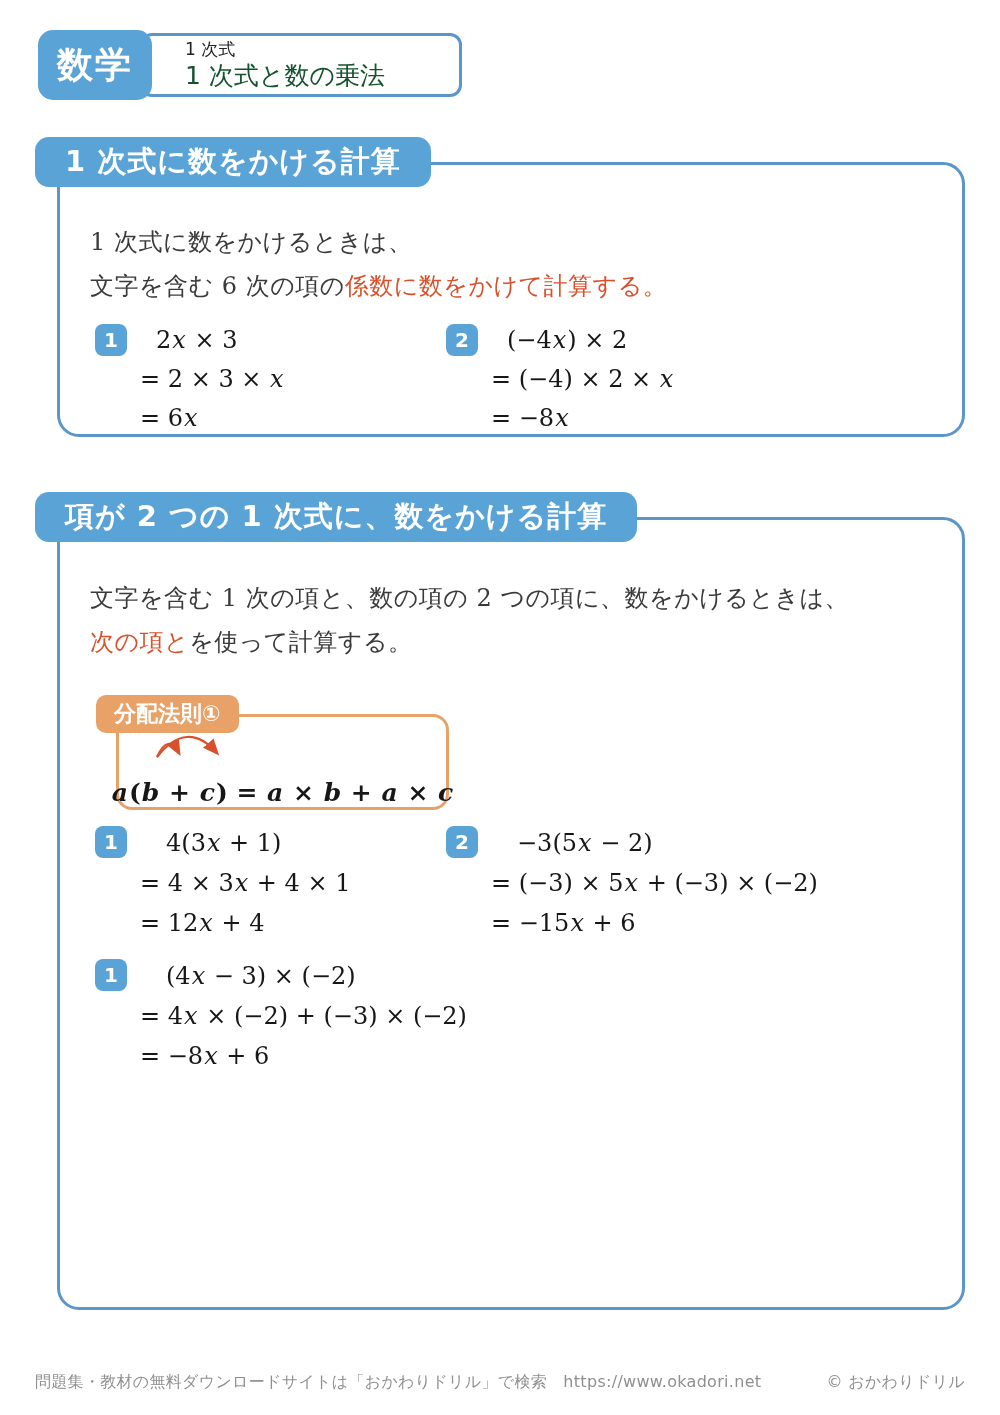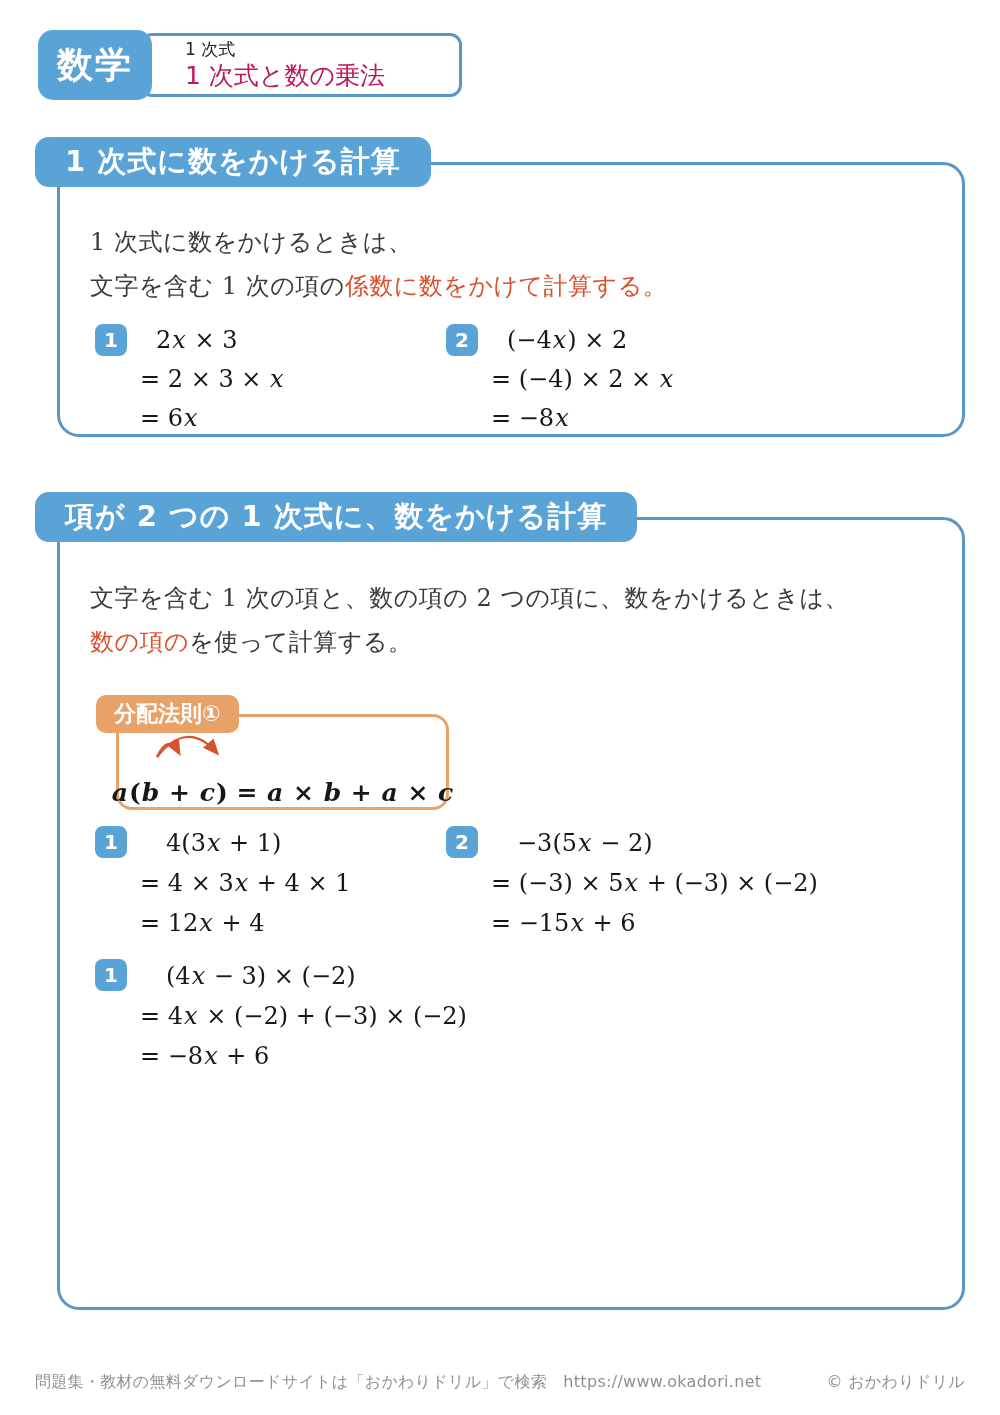--- a/index.html
+++ b/index.html
@@ -17,21 +17,21 @@
     font-family:"DejaVu Sans","Liberation Sans",sans-serif;overflow:hidden;
   }
   
   .title-box{
     position:absolute;left:140px;top:33px;width:322px;height:64px;
     background:#fff;border:3px solid var(--blue-border);border-radius:12px;
     display:flex;flex-direction:column;justify-content:center;
     padding-left:42px;z-index:1;
   }
   .unit-label{font-size:17px;color:#222;line-height:1.3;}
-  .page-title{font-size:25px;color:#be185d;line-height:1.25;}
+  .page-title{font-size:25px;color:#14532d;line-height:1.25;}
   .subject-box{
     position:absolute;left:38px;top:30px;width:114px;height:70px;
     background:var(--blue);border-radius:15px;color:#fff;
     display:flex;align-items:center;justify-content:center;
     font-size:36px;font-weight:bold;z-index:2;letter-spacing:2px;
   }
   
   .section-tab{
     position:absolute;left:35px;height:50px;background:var(--blue);
     border-radius:14px;color:#fff;font-size:29px;font-weight:bold;
@@ -110,21 +110,21 @@
 <div class="title-box">
   <div class="unit-label">1 次式</div>
   <div class="page-title">1 次式と数の乗法</div>
 </div>
 <div class="subject-box">数学</div>
 
 <div class="section-tab" id="tab1">1 次式に数をかける計算</div>
 <div class="section-panel" id="panel1">
   <p class="intro">
     <span>1 次式に数をかけるときは、</span><br>
-    <span>文字を含む 1 次の項の</span><span class="red">係数に数をかけて計算する。</span>
+    <span>文字を含む 6 次の項の</span><span class="red">係数に数をかけて計算する。</span>
   </p>
   <div class="examples-row">
     <div class="example col1">
       <div class="badge">1</div>
       <div class="math-lines">
         <div class="expr math">2<i>x</i> × 3</div>
         <div class="math">= 2 × 3 × <i>x</i></div>
         <div class="math">= 6<i>x</i></div>
       </div>
     </div>
@@ -136,21 +136,21 @@
         <div class="math">= −8<i>x</i></div>
       </div>
     </div>
   </div>
 </div>
 
 <div class="section-tab" id="tab2">項が 2 つの 1 次式に、数をかける計算</div>
 <div class="section-panel" id="panel2">
   <p class="intro">
     <span>文字を含む 1 次の項と、数の項の 2 つの項に、数をかけるときは、</span><br>
-    <span class="red">数の項の</span><span>を使って計算する。</span>
+    <span class="red">次の項と</span><span>を使って計算する。</span>
   </p>
 
   <div class="law-group" id="law1-group">
     <div class="law-tab">分配法則①</div>
     <div class="law-box">
       <svg class="arrows" id="arrows1" width="120" height="34" viewBox="0 0 120 34">
         <path d="M8,30 Q19,6 30,26" fill="none" stroke="#d9512c" stroke-width="2.2" marker-end="url(#arrowhead)"></path>
         <path d="M8,30 Q38,-8 68,26" fill="none" stroke="#d9512c" stroke-width="2.2" marker-end="url(#arrowhead)"></path>
       </svg>
       <div class="law-formula math"><i>a</i>(<i>b</i> + <i>c</i>) = <i>a</i> × <i>b</i> + <i>a</i> × <i>c</i></div>

